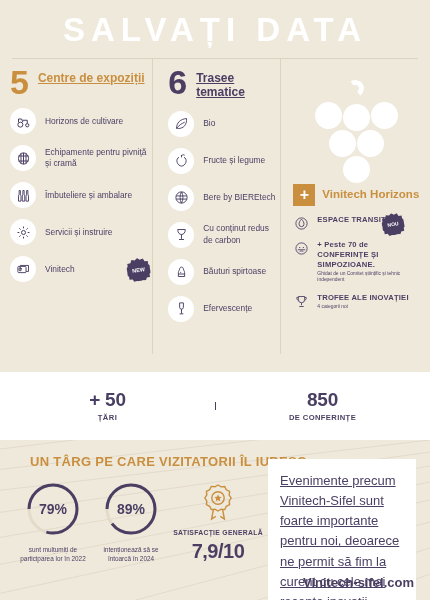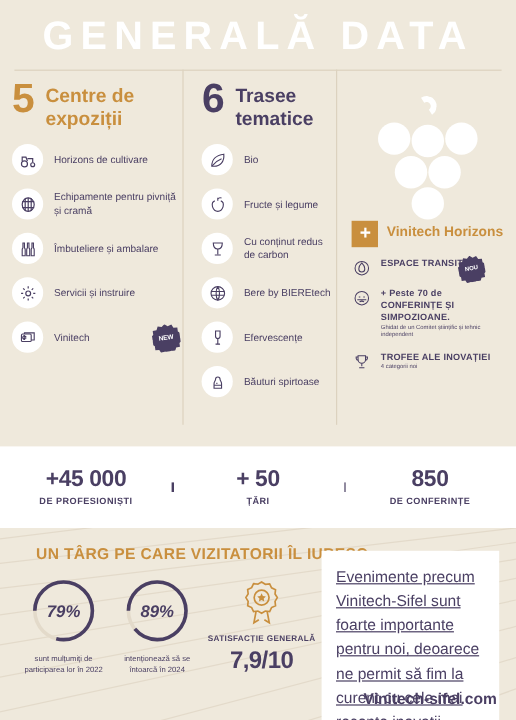--- a/index.html
+++ b/index.html
@@ -29,21 +29,21 @@
   .col-c { width:140px; padding-left:10px; }
   .vline { position:absolute; top:0; bottom:16px; width:1px; background:#DCD2BF; }
   .vline.v1 { left:152px; }
   .vline.v2 { left:280px; }
   .hline-top { position:absolute; left:12px; right:12px; top:0; height:1px; background:#DCD2BF; }
 
   .cnt-row { display:flex; align-items:flex-start; gap:9px; padding-top:10px; }
   .cnt-num { font-size:34px; font-weight:bold; line-height:0.86; }
   .cnt-num.gold { color:#C98F3E; }
   .cnt-num.purple { color:#4A3F63; }
-  .cnt-lbl { font-size:16px; font-weight:bold; line-height:1.2; padding-top:3px; }
+  .cnt-lbl { font-size:12px; font-weight:bold; line-height:1.2; padding-top:3px;text-decoration:underline; }
   .cnt-lbl.gold { color:#C98F3E; }
   .cnt-lbl.purple { color:#4A3F63; }
 
   .item { display:flex; align-items:center; gap:9px; margin-top:11px; position:relative; }
   .ibubble {
     width:26px; height:26px; border-radius:50%; background:#FFFFFF;
     display:flex; align-items:center; justify-content:center; flex:0 0 26px;
   }
   .ibubble svg { width:15px; height:15px; }
   .itext { font-size:8.4px; line-height:1.35; color:#4A3F63; }
@@ -116,21 +116,21 @@
   
   .bottom { position:relative; height:160px; background:#EFE9DC; overflow:hidden; padding:0 14px; }
   .rays { position:absolute; inset:0; pointer-events:none; }
   .b-title {
     position:relative; font-size:13px; font-weight:bold; color:#C98F3E;
     letter-spacing:.3px; padding:14px 0 0 16px;
   }
   .b-row { position:relative; display:flex; align-items:flex-start; padding-top:12px; }
 
   .donut-wrap { width:78px; text-align:center; }
-  .donut { width:56px; height:56px; margin:0 auto; position:relative;font-style:italic; }
+  .donut { width:56px; height:56px; margin:0 auto; position:relative; }
   .donut svg { width:56px; height:56px; transform:rotate(-90deg); }
   .donut-v {
     position:absolute; inset:0; display:flex; align-items:center; justify-content:center;
     font-size:14px; font-weight:bold; color:#4A3F63;
   }
   .donut-lbl { font-size:6.4px; line-height:1.45; margin-top:8px; color:#4A3F63; }
 
   .sat { width:96px; text-align:center; padding-top:2px; }
   .sat-ico { width:36px; height:38px; margin:0 auto; }
   .sat-lbl { font-size:6.8px; font-weight:bold; letter-spacing:.3px; margin-top:8px; }
@@ -144,21 +144,21 @@
   .quote-a { font-size:6.4px; color:#C98F3E; margin-top:9px; line-height:1.4; }
   .quote-a i { font-style:italic; display:block; }
   .site { position:absolute; right:16px; bottom:10px; font-size:13px; font-weight:bold; color:#4A3F63; }
 </style>
 </head>
 <body>
 
 <div class="page">
 
   <div class="header">
-    <div class="header-title">GENERALĂ DATA</div>
+    <div class="header-title">SALVAȚI DATA</div>
   </div>
 
   <div class="top">
     <div class="hline-top"></div>
     <div class="vline v1"></div>
     <div class="vline v2"></div>
 
     <div class="col col-a">
       <div class="cnt-row">
         <div class="cnt-num gold">5</div>
@@ -243,55 +243,55 @@
               <path d="M8 7c-3 1-4 4-3 8 1 3 4 6 7 6s6-3 7-6c1-4 0-7-3-8"></path>
               <path d="M12 7V3M12 4.5c2-2 4-2 5-1"></path>
             </svg>
         </div>
         <div class="itext">Fructe și legume</div>
       </div>
 
       <div class="item">
         <div class="ibubble">
           <svg viewBox="0 0 24 24" fill="none" stroke="#4A3F63" stroke-width="1.5">
+              <circle cx="12" cy="12" r="9"></circle>
+              <path d="M3.5 9.5h17M3.5 14.5h17M12 3c-3 4-3 14 0 18M12 3c3 4 3 14 0 18"></path>
+            </svg>
+        </div>
+        <div class="itext">Bere by BIEREtech</div>
+      </div>
+
+      <div class="item">
+        <div class="ibubble">
+          <svg viewBox="0 0 24 24" fill="none" stroke="#4A3F63" stroke-width="1.5">
               <path d="M6 4h12c0 5-2.5 8-6 8s-6-3-6-8z"></path>
               <path d="M12 12v7M8 20h8"></path>
             </svg>
         </div>
         <div class="itext">Cu conținut redus de carbon</div>
       </div>
 
       <div class="item">
         <div class="ibubble">
           <svg viewBox="0 0 24 24" fill="none" stroke="#4A3F63" stroke-width="1.5">
-              <circle cx="12" cy="12" r="9"></circle>
-              <path d="M3.5 9.5h17M3.5 14.5h17M12 3c-3 4-3 14 0 18M12 3c3 4 3 14 0 18"></path>
-            </svg>
-        </div>
-        <div class="itext">Bere by BIEREtech</div>
+              <path d="M7 20v-6c0-3 2-4 2-6 0-1.5 1-3 3-3s3 1.5 3 3c0 2 2 3 2 6v6z"></path>
+              <path d="M7 16h10M10 13.5h1.5"></path>
+            </svg>
+        </div>
+        <div class="itext">Băuturi spirtoase</div>
       </div>
 
       <div class="item">
         <div class="ibubble">
           <svg viewBox="0 0 24 24" fill="none" stroke="#4A3F63" stroke-width="1.5">
               <path d="M9 3h6v7a3 3 0 01-6 0z"></path>
               <path d="M12 13v7M9 20.5h6"></path>
             </svg>
         </div>
         <div class="itext">Efervescențe</div>
-      </div>
-
-      <div class="item">
-        <div class="ibubble">
-          <svg viewBox="0 0 24 24" fill="none" stroke="#4A3F63" stroke-width="1.5">
-              <path d="M7 20v-6c0-3 2-4 2-6 0-1.5 1-3 3-3s3 1.5 3 3c0 2 2 3 2 6v6z"></path>
-              <path d="M7 16h10M10 13.5h1.5"></path>
-            </svg>
-        </div>
-        <div class="itext">Băuturi spirtoase</div>
       </div>
     </div>
 
     <div class="col col-c">
       <div class="grape">
         <div class="stem"></div>
         <span class="g1"></span>
           <span class="g2"></span>
           <span class="g3"></span>
         <span class="g4"></span>
@@ -342,24 +342,20 @@
         </div>
         <div class="hz-txt">
           <div class="hz-t1">TROFEE ALE INOVAȚIEI</div>
           <div class="hz-t2">4 categorii noi</div>
         </div>
       </div>
     </div>
   </div>
 
   <div class="stats">
-    <div class="stat">
-      <div class="stat-v">+45 000</div>
-      <div class="stat-l">DE PROFESIONIȘTI</div>
-    </div>
     <div class="stat">
       <div class="stat-v">+ 50</div>
       <div class="stat-l">ȚĂRI</div>
     </div>
     <div class="stat">
       <div class="stat-v">850</div>
       <div class="stat-l">DE CONFERINȚE</div>
     </div>
   </div>
 

